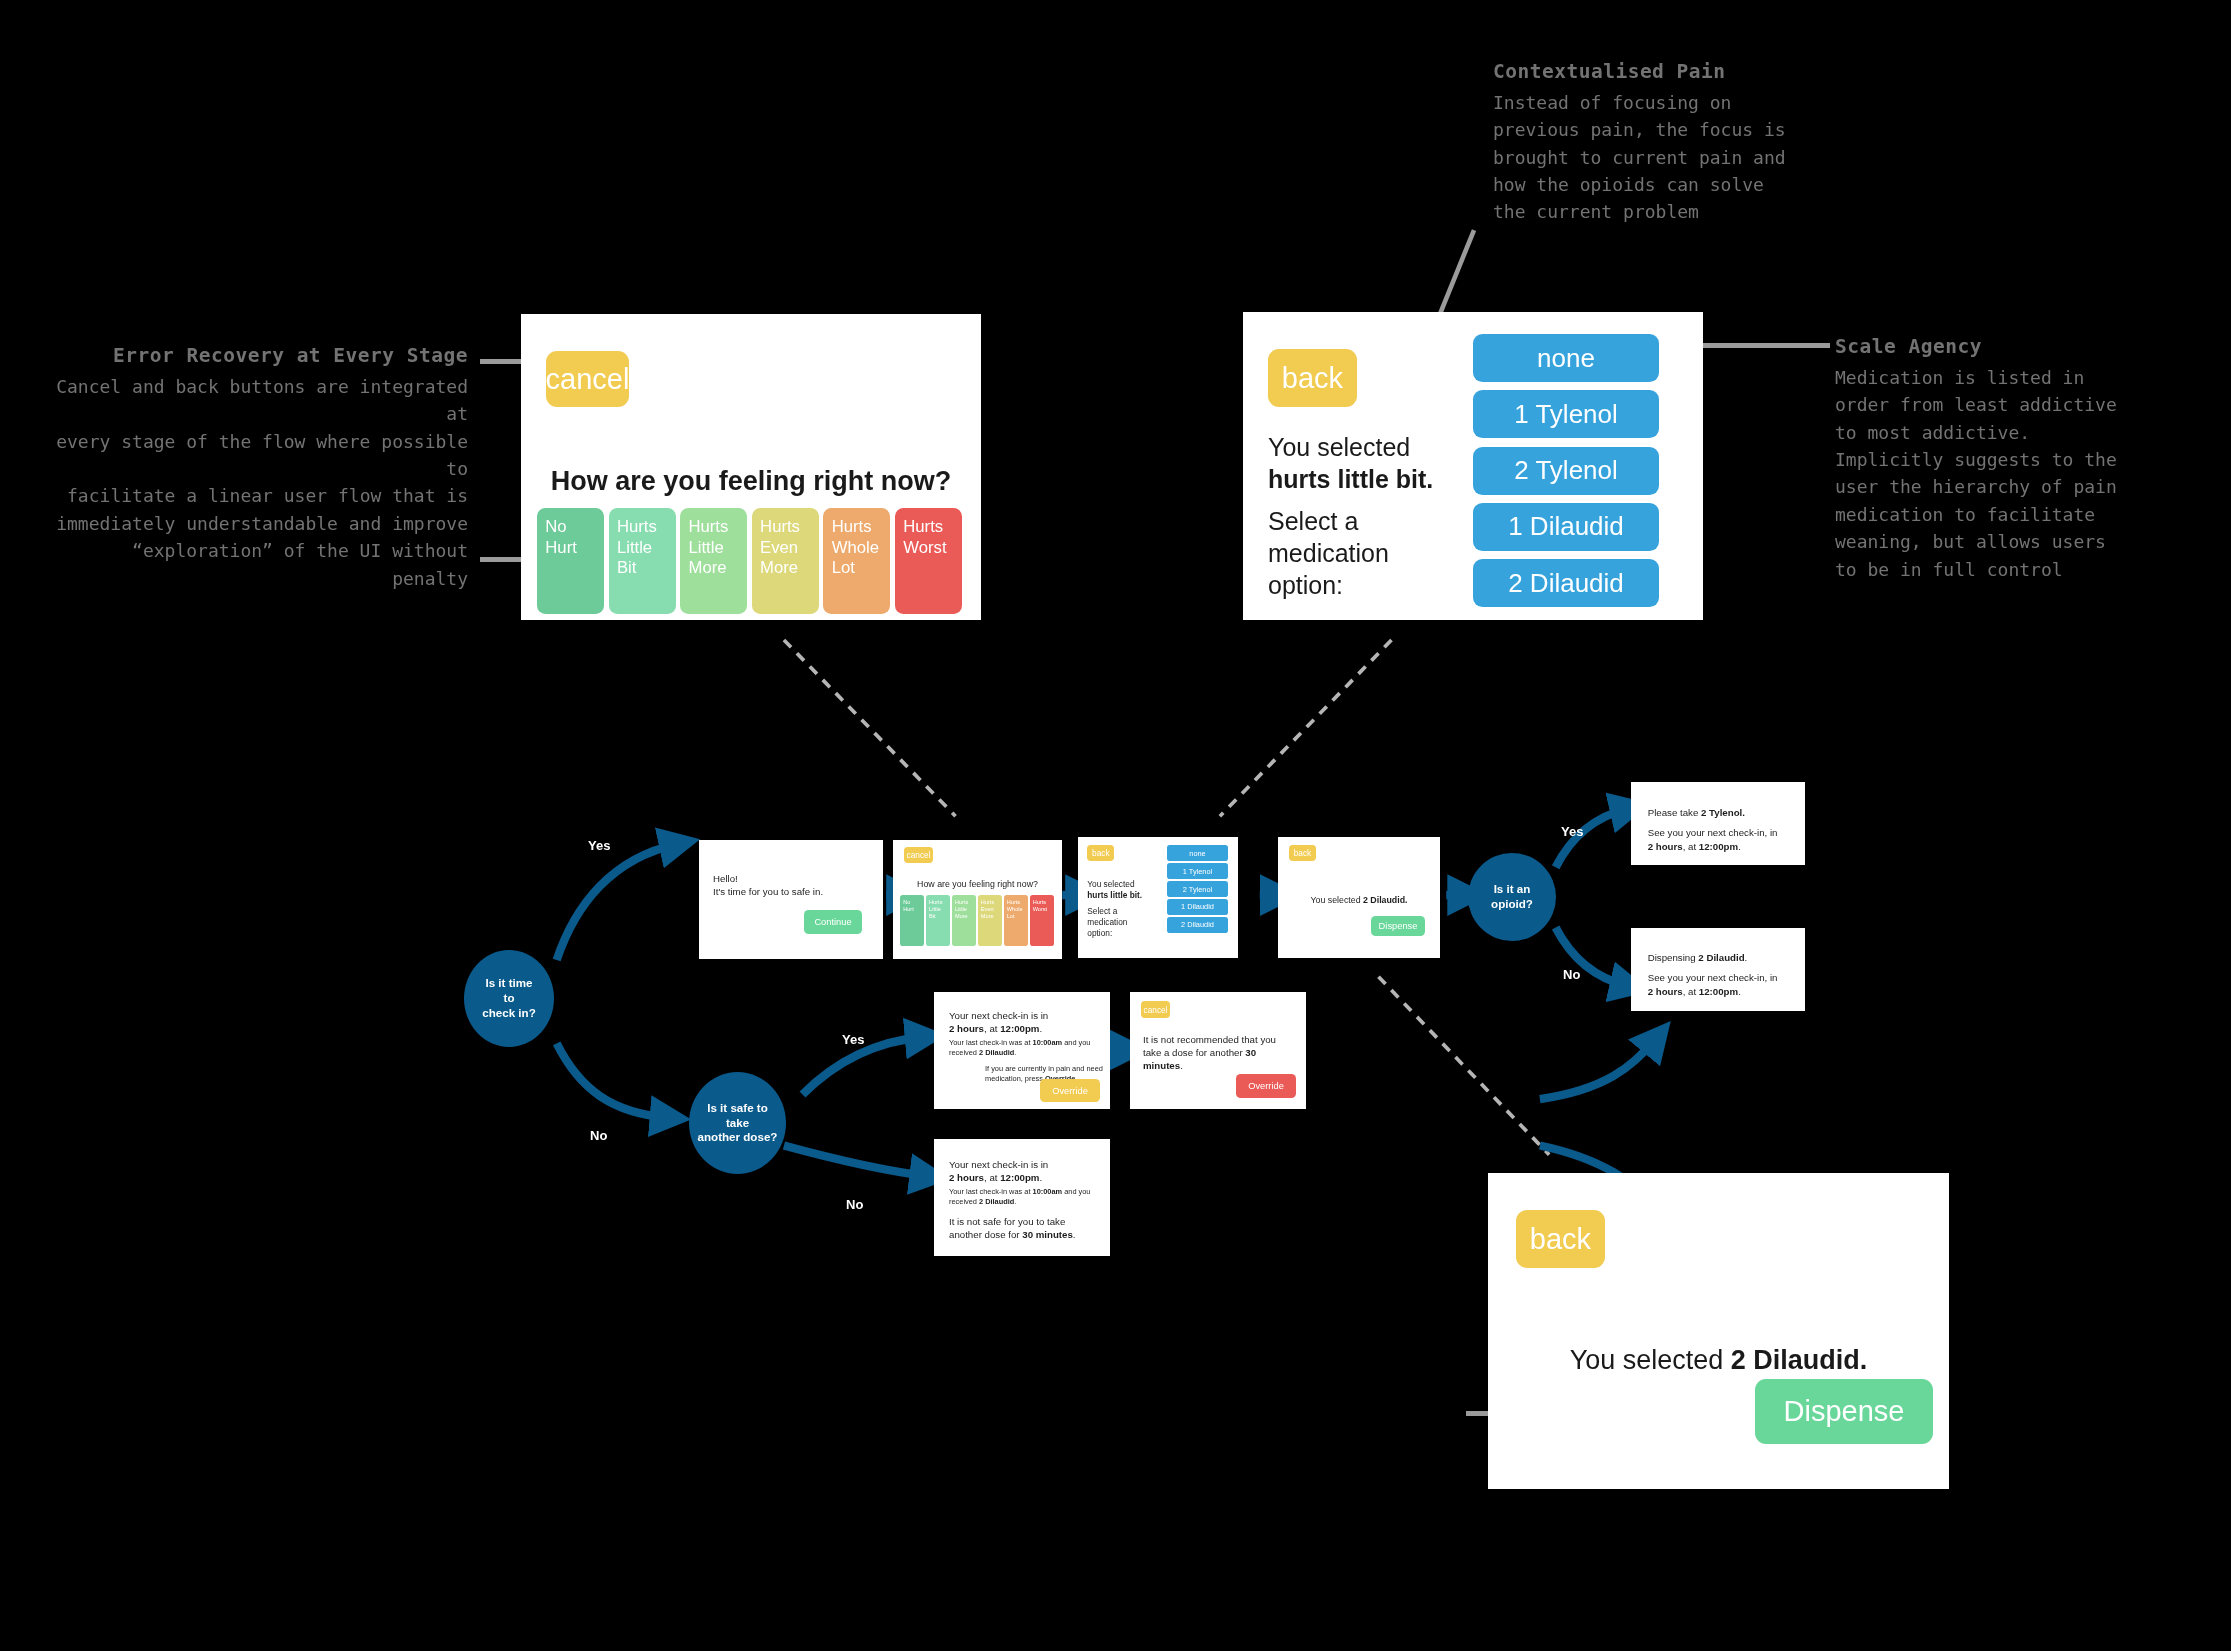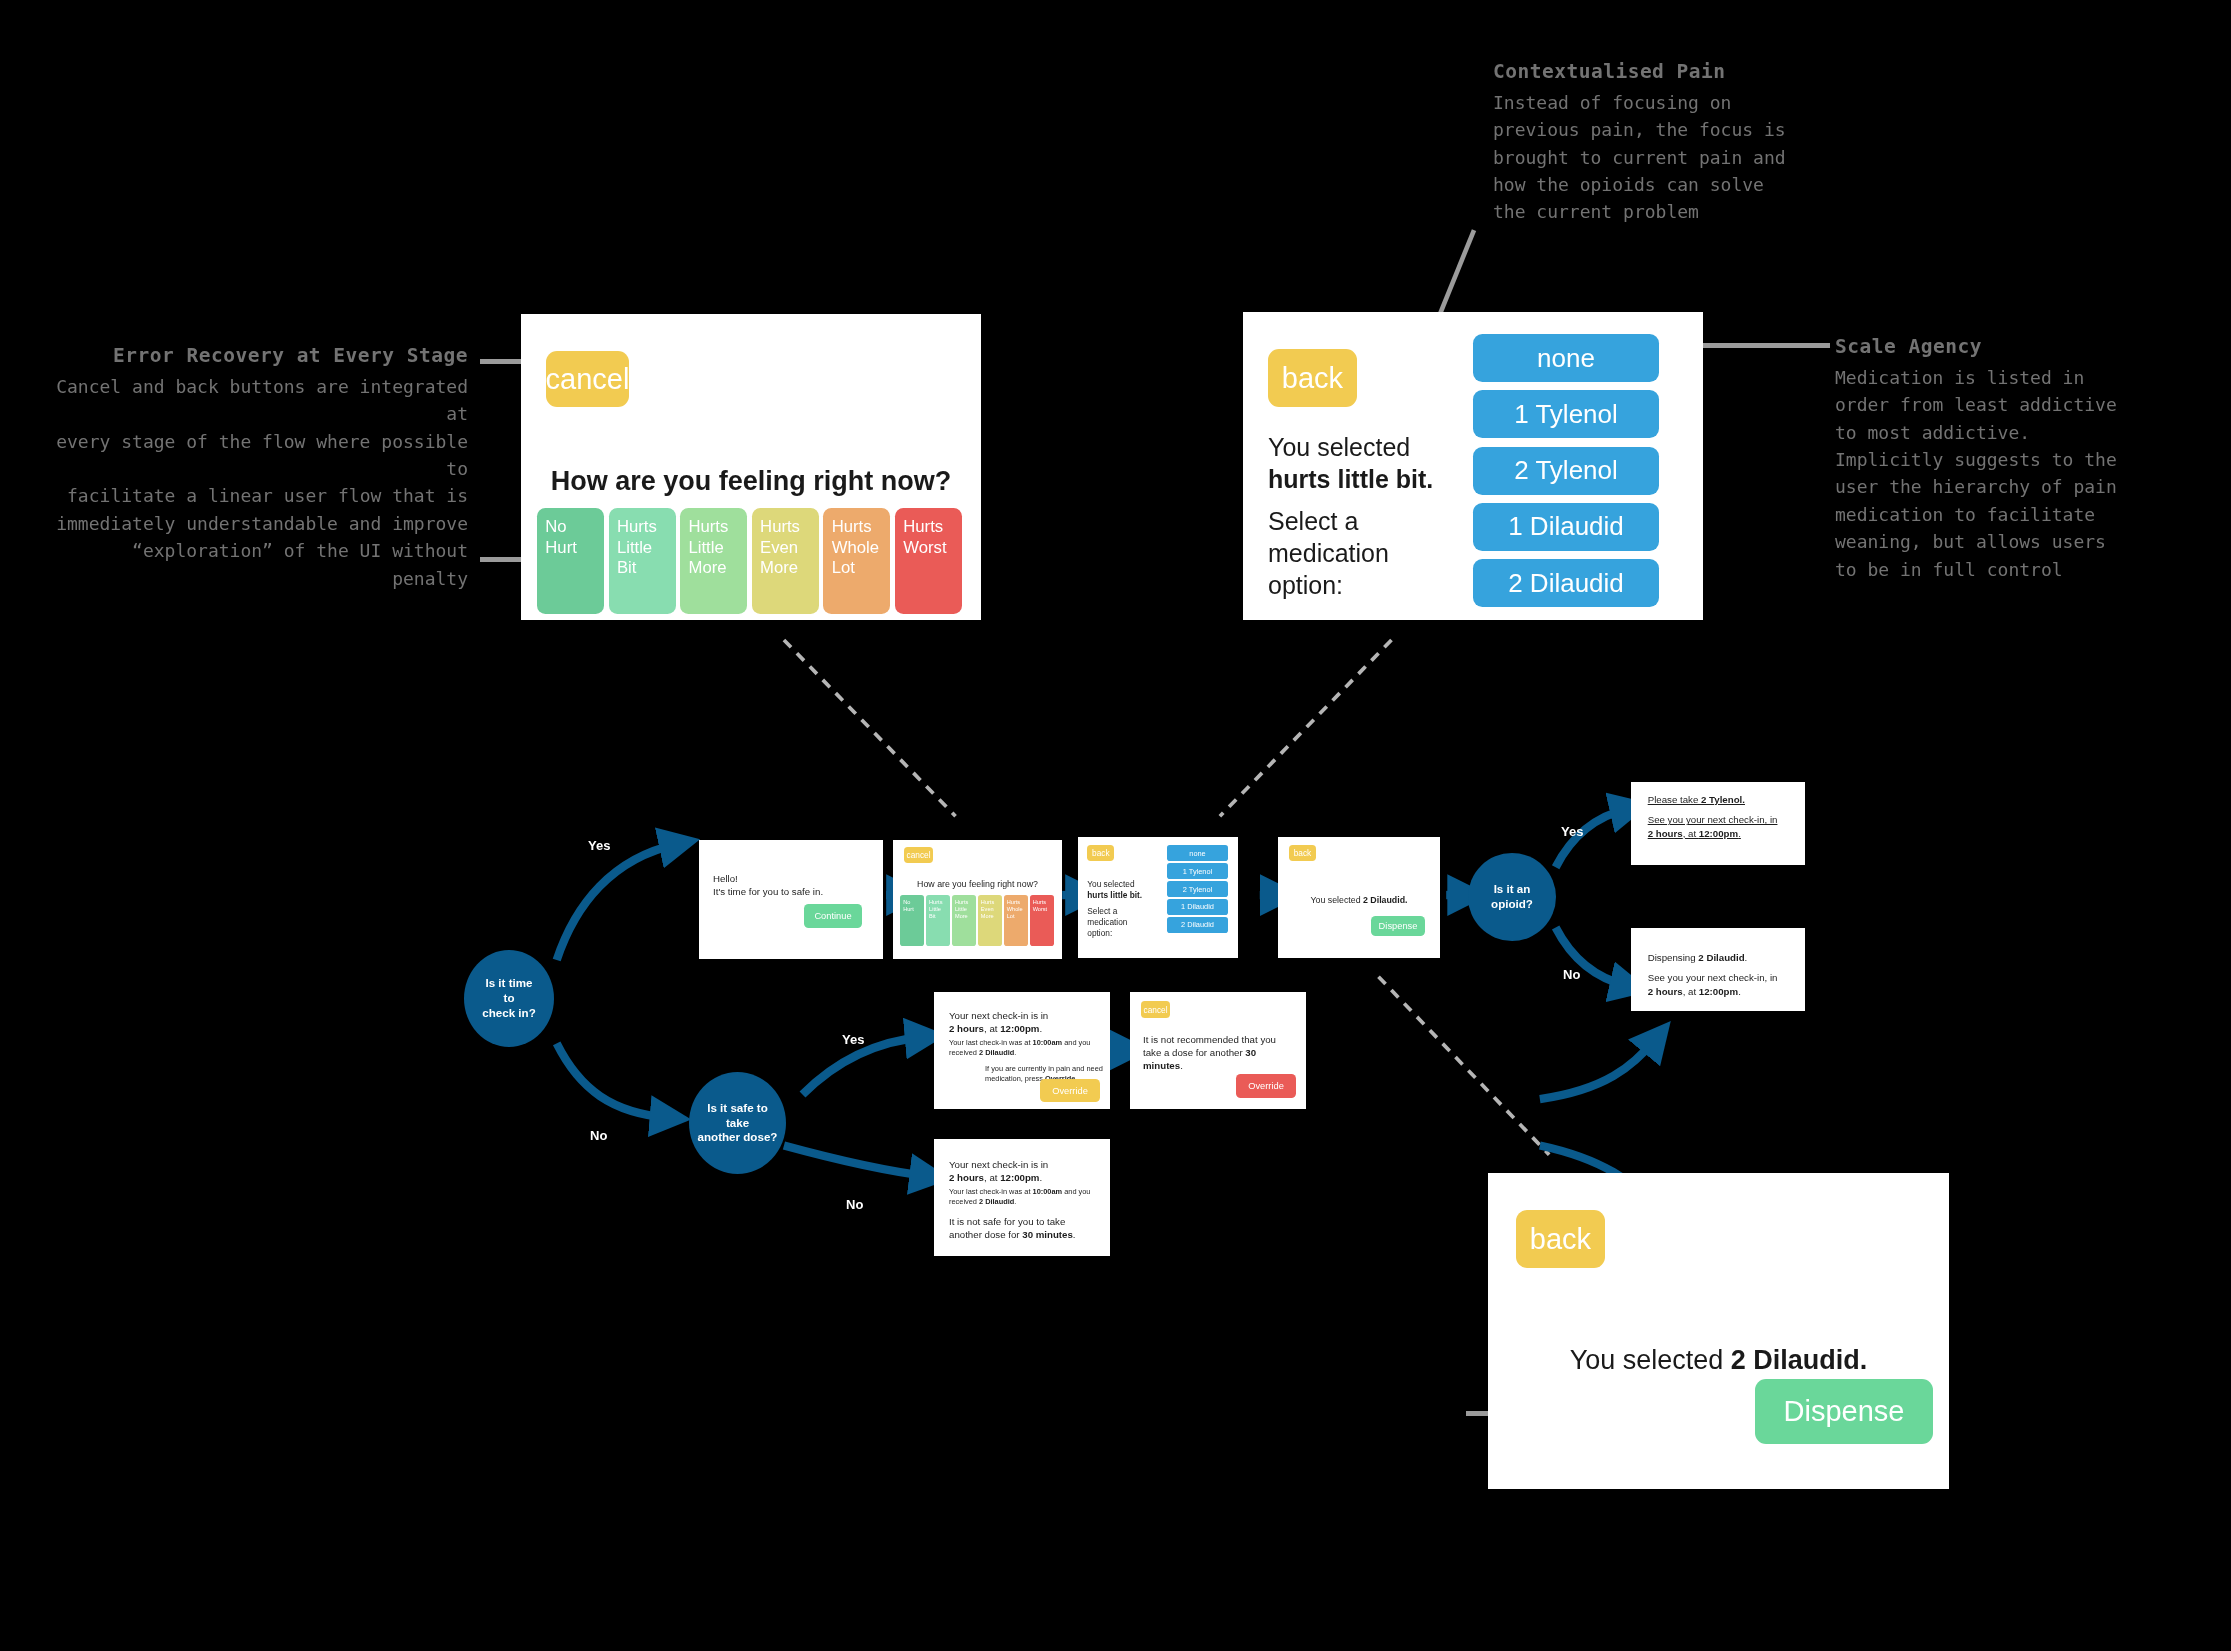--- a/index.html
+++ b/index.html
@@ -244,21 +244,21 @@
   <div class="edge-label" style="left:842px; top:1032px;">Yes</div>
   <div class="edge-label" style="left:846px; top:1197px;">No</div>
   <div class="edge-label" style="left:1561px; top:824px;">Yes</div>
   <div class="edge-label" style="left:1563px; top:967px;">No</div>
 
   <div class="mini" style="left:699px; top:840px; width:184px; height:119px;">
     <div class="mini-txt" style="left:14px; top:32px; width:162px;">
       <span>Hello!</span><br>
       <span>It's time for you to safe in.</span>
     </div>
-    <div class="mini-green" style="left:105px; top:64px; width:58px; height:24px;">
+    <div class="mini-green" style="left:105px; top:70px; width:58px; height:24px;">
       <span>Continue</span>
     </div>
   </div>
 
   <div class="mini" style="left:893px; top:840px; width:169px; height:119px;">
     <div class="mini-cancel" style="left:11px; top:7.4px; width:29px; height:16px;">
       <span>cancel</span>
     </div>
     <div style="position:absolute; left:0; top:39px; width:100%; text-align:center; font-size:8.8px; color:#1d1d1d;">How are you feeling right now?</div>
     <div class="mini-pain" style="left:7.4px; top:55px; gap:1.9px;">
@@ -307,21 +307,21 @@
     </div>
     <div style="position:absolute; left:0; top:58px; width:100%; text-align:center; font-size:8.8px; color:#1d1d1d;">
       <span>You selected </span><b>2 Dilaudid.</b>
     </div>
     <div class="mini-green" style="left:93px; top:79px; width:54px; height:20.4px;">
       <span>Dispense</span>
     </div>
   </div>
 
   <div class="mini" style="left:1631px; top:782px; width:174px; height:83px;">
-    <div class="mini-txt" style="left:16.7px; top:11px; width:147px;text-decoration:underline;">
+    <div class="mini-txt" style="left:16.7px; top:24px; width:147px;">
       <span>Please take </span><b>2 Tylenol.</b>
       <div style="height:7.4px;"></div>
       <span>See you your next check-in, in </span><br>
       <b>2 hours</b><span>, at </span><b>12:00pm</b><span>.</span>
     </div>
   </div>
 
   <div class="mini" style="left:1631px; top:928px; width:174px; height:83px;">
     <div class="mini-txt" style="left:16.7px; top:23px; width:147px;">
       <span>Dispensing </span><b>2 Dilaudid</b><span>.</span>

